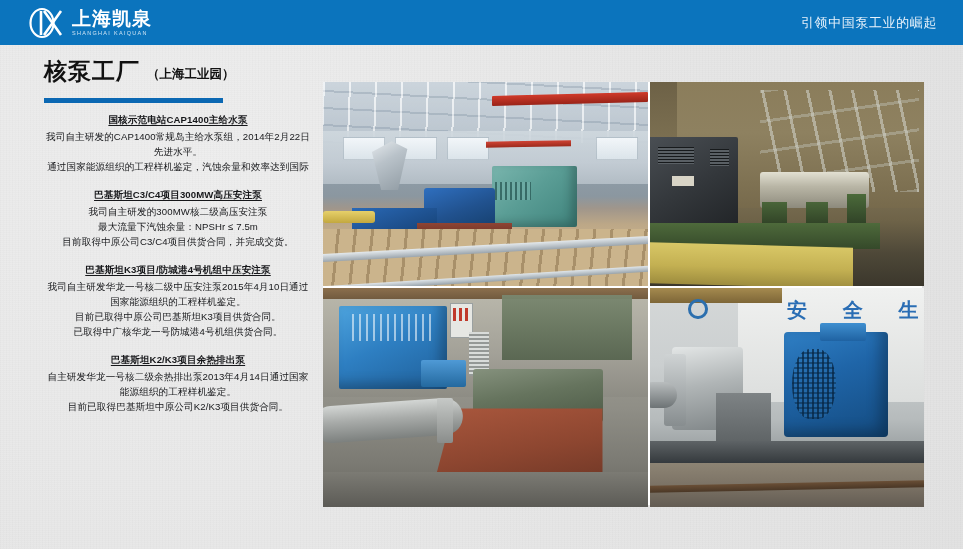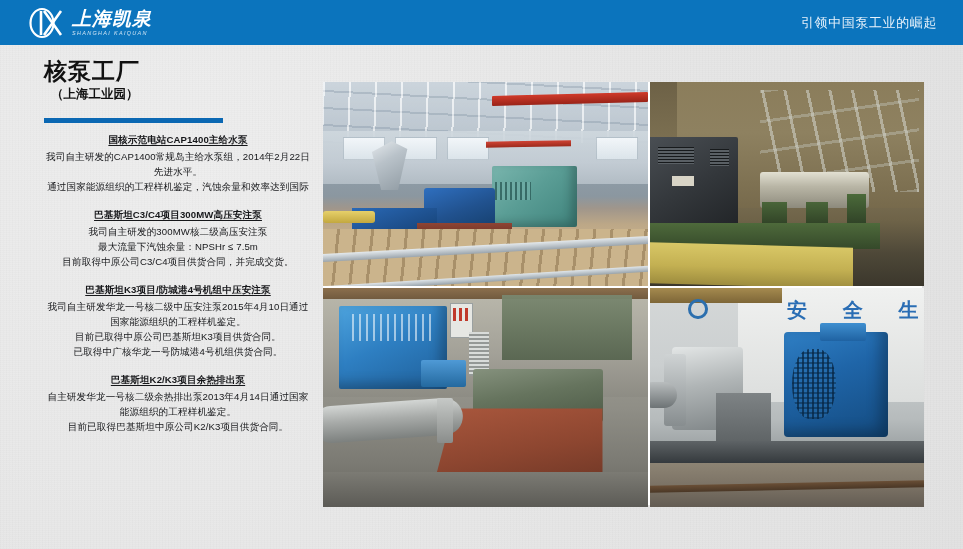--- a/index.html
+++ b/index.html
@@ -45,21 +45,20 @@
     height: 32px;
     flex: 0 0 36px;
     position: relative;
   }
 
   .logo-cn {
     margin-left: 8px;
     display: flex;
     flex-direction: column;
     justify-content: center;
-    font-style: italic;
   }
 
   .logo-cn-main {
     color: #ffffff;
     font-size: 19px;
     font-weight: bold;
     letter-spacing: 1px;
     line-height: 20px;
     white-space: nowrap;
   }
@@ -87,23 +86,22 @@
   
   .left-col {
     position: absolute;
     left: 44px;
     top: 58px;
     width: 268px;
   }
 
   .page-title {
     display: flex;
-    align-items: flex-start;
+    align-items: flex-end;
     margin-bottom: 14px;
-    flex-direction: column;
   }
 
   .page-title-main {
     font-family: "DejaVu Sans", "Liberation Sans", sans-serif;
     font-size: 23px;
     font-weight: bold;
     color: #111111;
     letter-spacing: 1px;
     line-height: 26px;
   }

